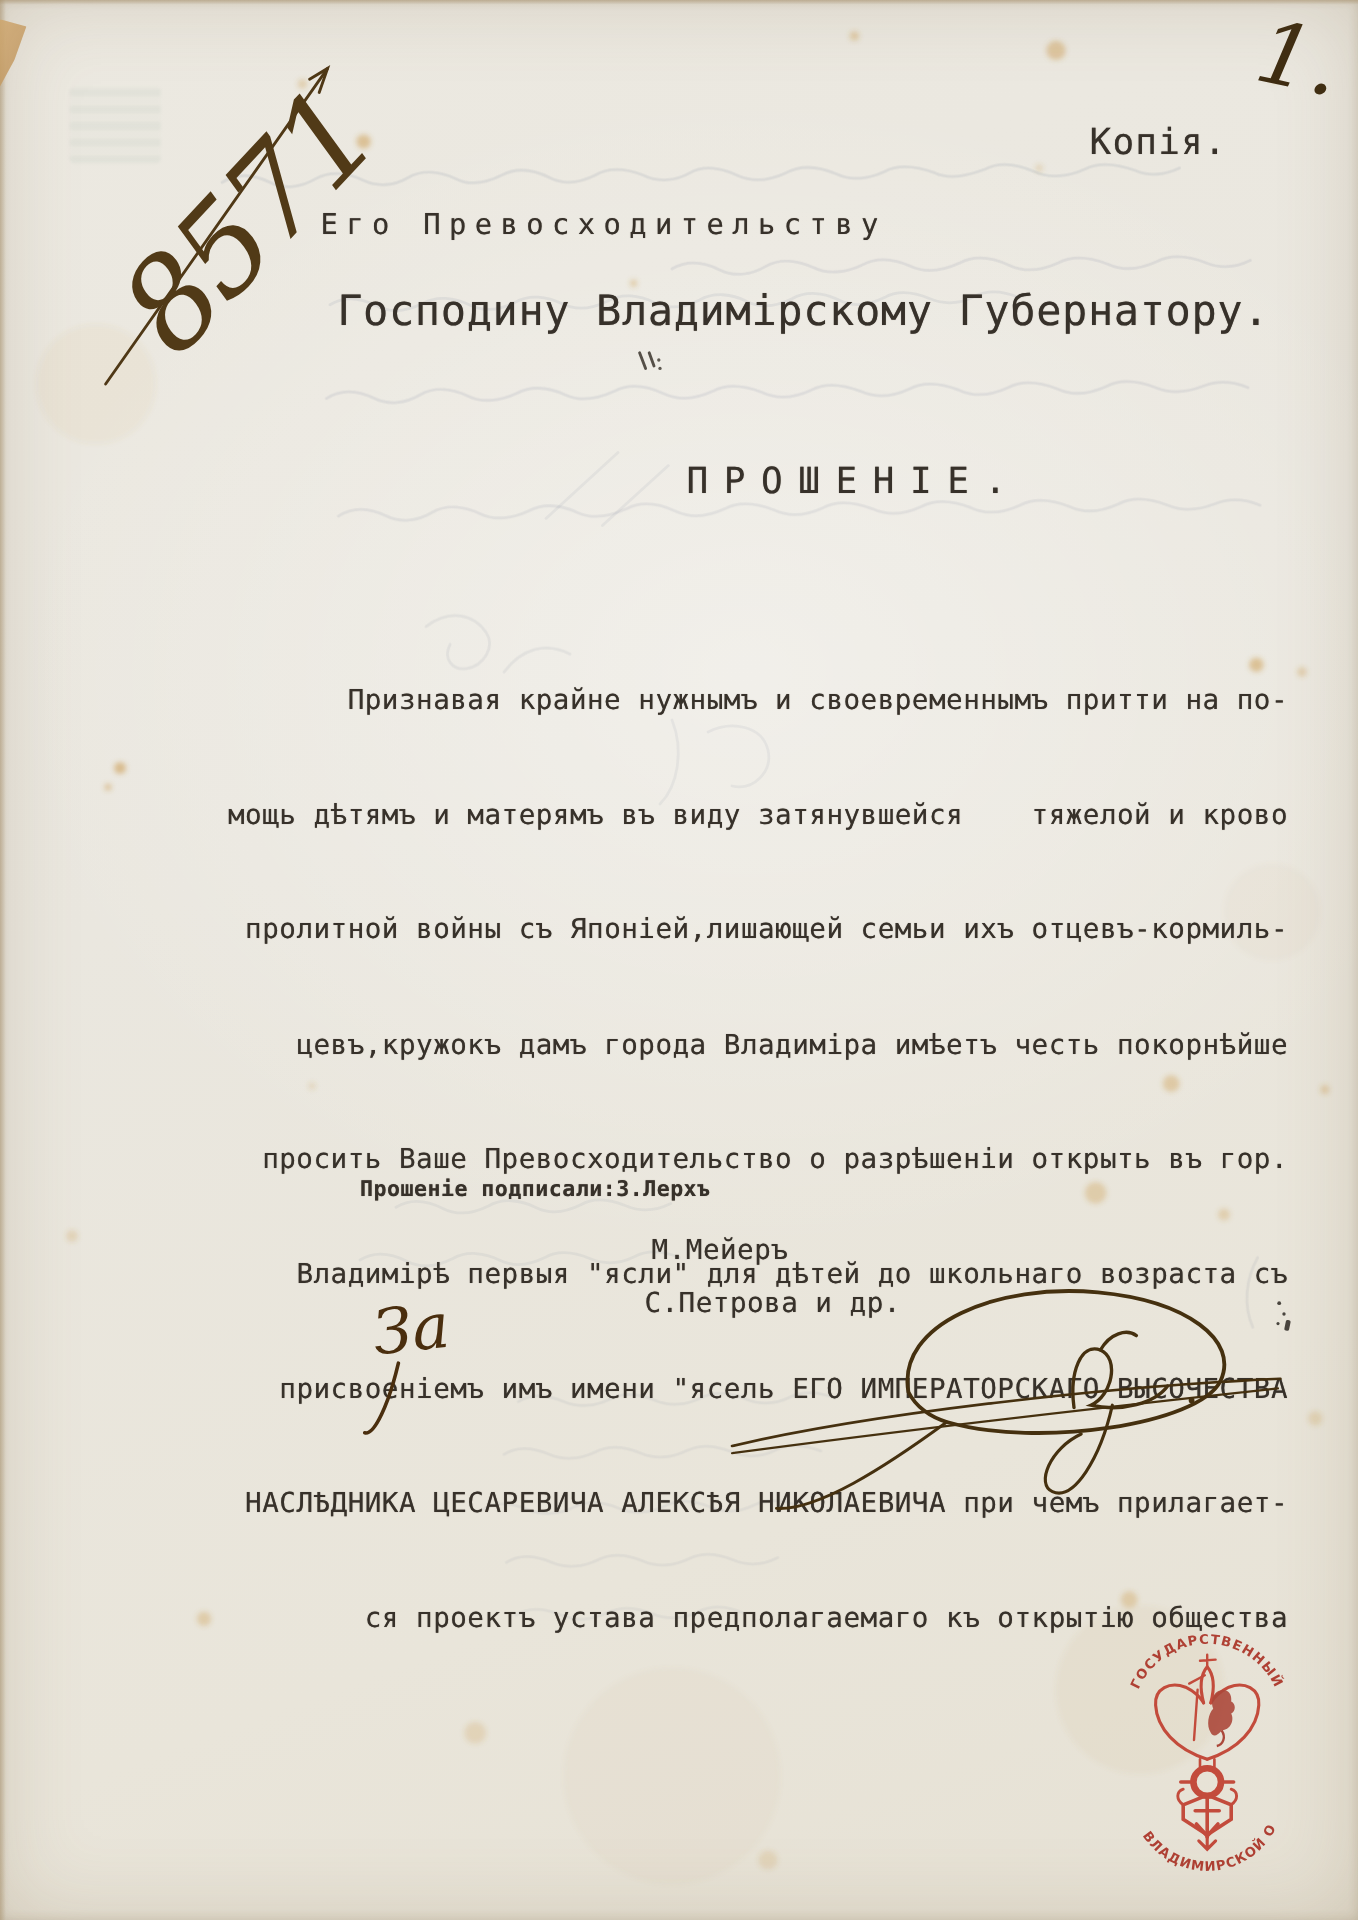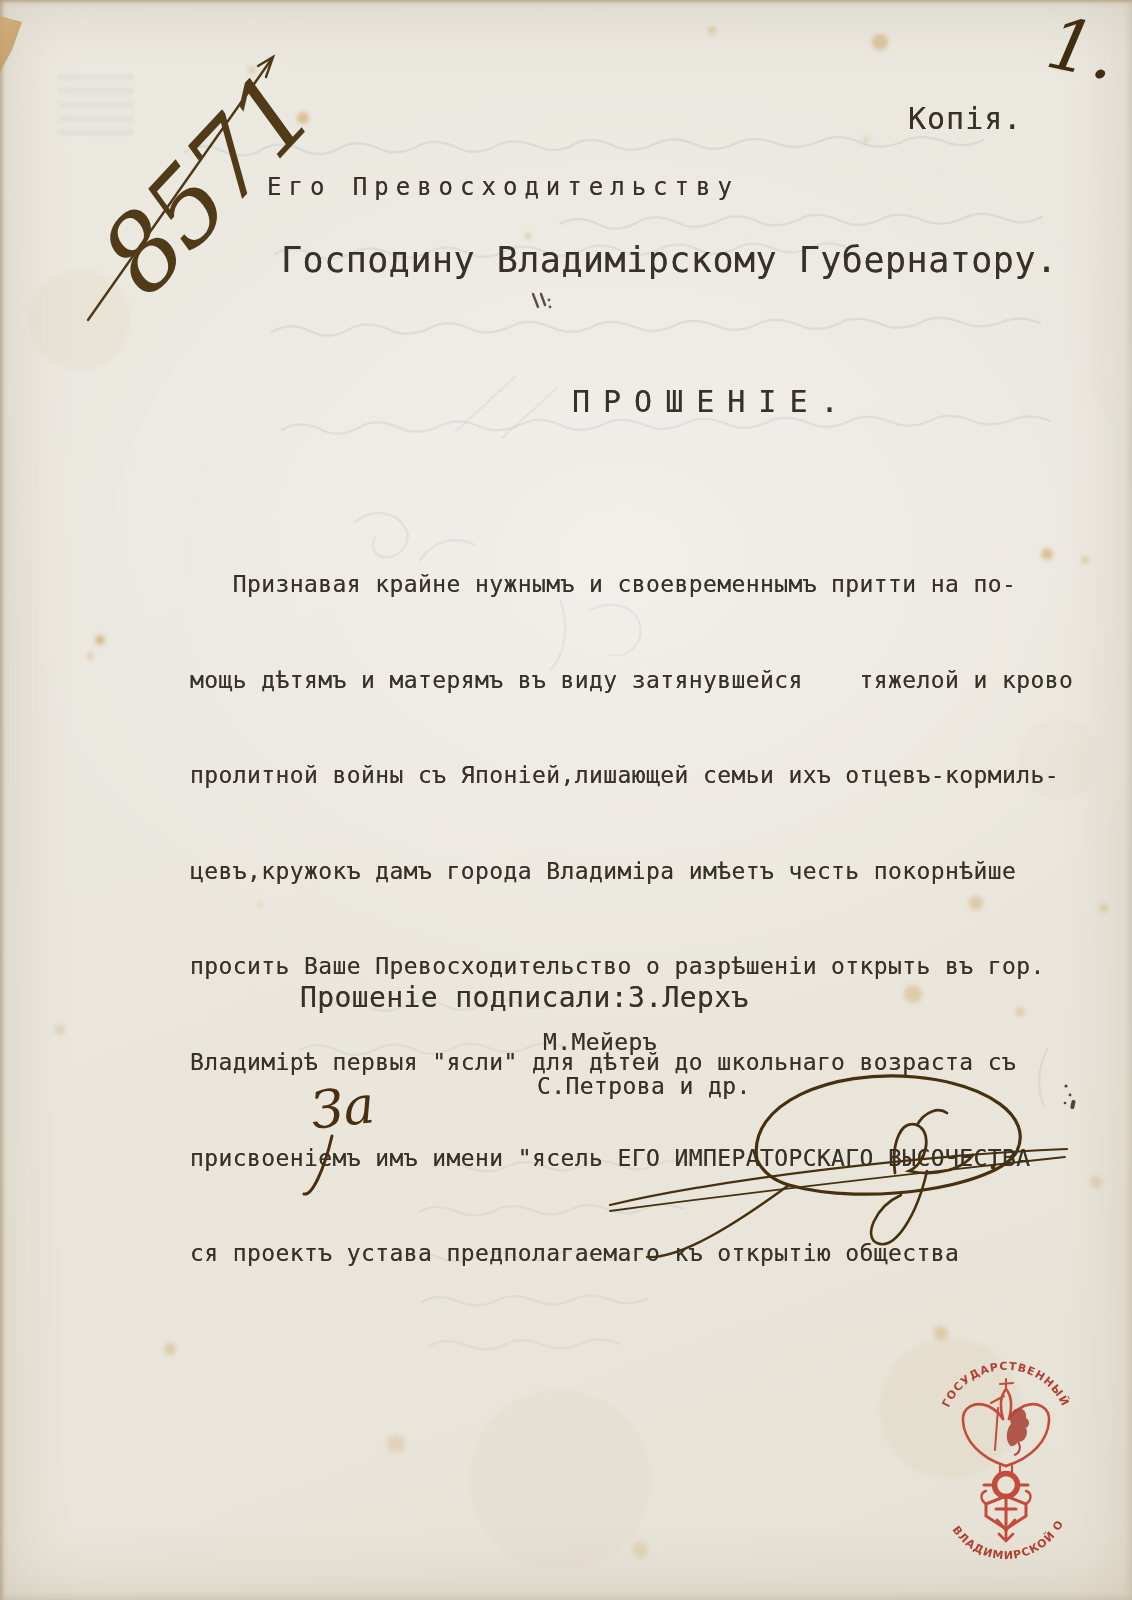--- a/index.html
+++ b/index.html
@@ -22,23 +22,23 @@
   .green-remnant{position:absolute;left:58px;top:72px;width:76px;height:64px;z-index:1;
     background:
       repeating-linear-gradient(0deg, rgba(110,150,130,.16) 0 6px, rgba(110,150,130,.04) 6px 14px);
     filter:blur(1.5px);opacity:.5;border-radius:4px;}
   .typed{position:absolute;white-space:pre;color:#37312a;z-index:3;
     text-shadow:0 0 .6px rgba(55,47,38,.65);}
   .t-copy{left:908px;top:101px;font-size:30px;letter-spacing:1px;}
   .t-addr1{left:267px;top:173px;font-size:24px;letter-spacing:7px;}
   .t-addr2{left:281px;top:240px;font-size:35px;letter-spacing:.5px;}
   .t-title{left:572px;top:384px;font-size:30px;letter-spacing:13px;}
-  .t-body{left:190px;top:517px;font-size:23px;letter-spacing:.4px;}
+  .t-body{left:190px;top:517px;font-size:23px;letter-spacing:.4px;text-align:right;}
   .t-body .ln{height:43.6px;line-height:30px;}
-  .t-sig1{left:300px;top:981px;font-size:28px;letter-spacing:.4px;}
+  .t-sig1{left:300px;top:981px;font-size:18px;letter-spacing:.4px;font-weight:bold;}
   .t-sig2{left:543px;top:1029px;font-size:23px;letter-spacing:.4px;}
   .t-sig3{left:537px;top:1073px;font-size:23px;letter-spacing:.4px;}
   .t-cert{left:190px;top:1130px;font-size:23px;letter-spacing:.4px;}
   svg{position:absolute;z-index:4;}
   .bleed-svg{z-index:1;}
   .stamp-svg{z-index:2;}
   .ink-text{font-family:"DejaVu Serif","Liberation Serif",serif;font-style:italic;}
 </style>
 </head>
 <body>
@@ -111,20 +111,21 @@
   <div class="typed t-title">ПРОШЕНІЕ.</div>
 
   <div class="typed t-body">
     <div class="ln">   Признавая крайне нужнымъ и своевременнымъ притти на по-</div>
     <div class="ln">мощь дѣтямъ и матерямъ въ виду затянувшейся    тяжелой и крово</div>
     <div class="ln">пролитной войны съ Японіей,лишающей семьи ихъ отцевъ-кормиль-</div>
     <div class="ln">цевъ,кружокъ дамъ города Владиміра имѣетъ честь покорнѣйше</div>
     <div class="ln">просить Ваше Превосходительство о разрѣшеніи открыть въ гор.</div>
     <div class="ln">Владимірѣ первыя "ясли" для дѣтей до школьнаго возраста съ</div>
     <div class="ln">присвоеніемъ имъ имени "ясель ЕГО ИМПЕРАТОРСКАГО ВЫСОЧЕСТВА</div>
+    <div class="ln">НАСЛѢДНИКА ЦЕСАРЕВИЧА АЛЕКСѢЯ НИКОЛАЕВИЧА при чемъ прилагает-</div>
     <div class="ln">ся проектъ устава предполагаемаго къ открытію общества</div>
   </div>
 
   <div class="typed t-sig1">Прошеніе подписали:З.Лерхъ</div>
   <div class="typed t-sig2">М.Мейеръ</div>
   <div class="typed t-sig3">С.Петрова и др.</div>
 
   <svg style="left:30px;top:20px" width="300" height="340" viewBox="0 0 300 340">
     <g stroke="#4f3816" fill="none" stroke-width="2.4" stroke-linecap="round">
       <path d="M58,300 L243,37"></path>

